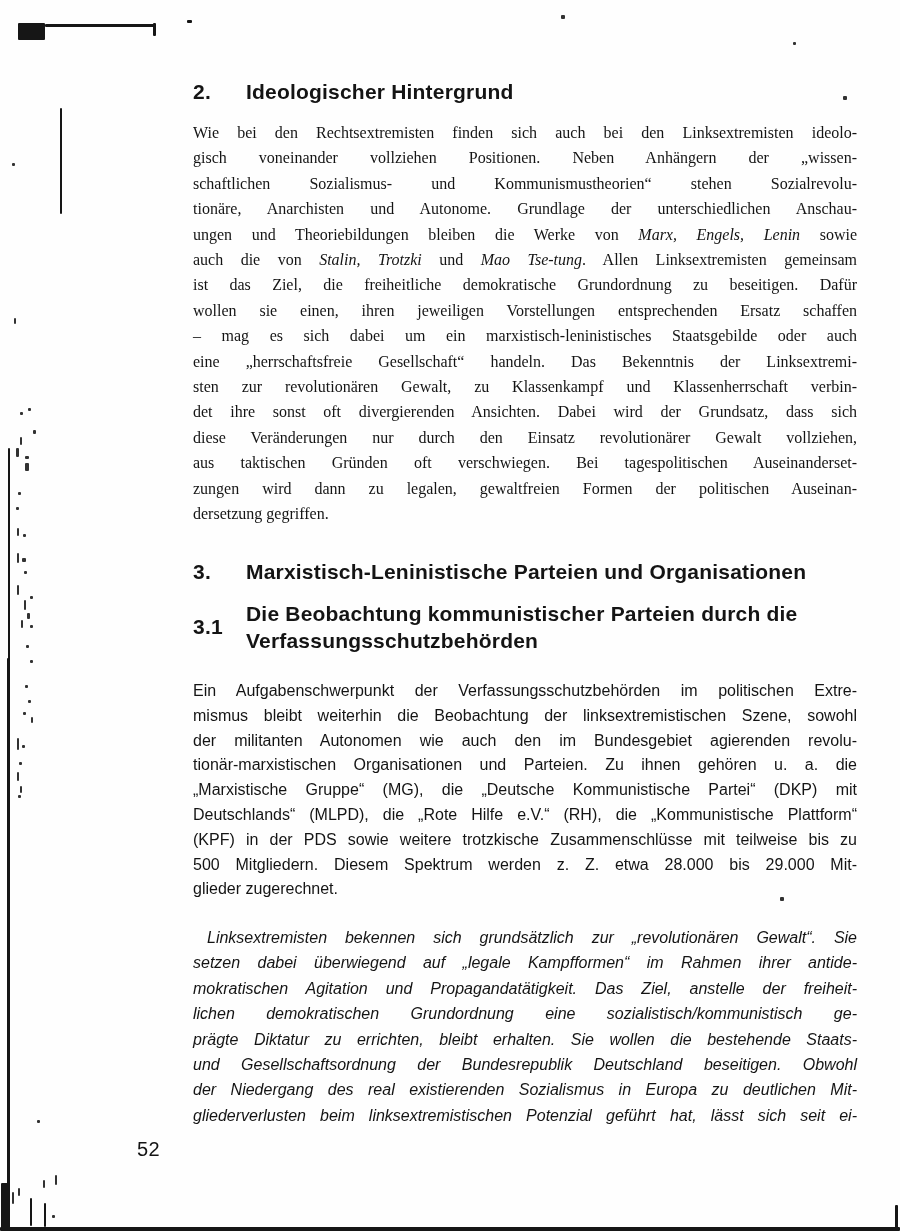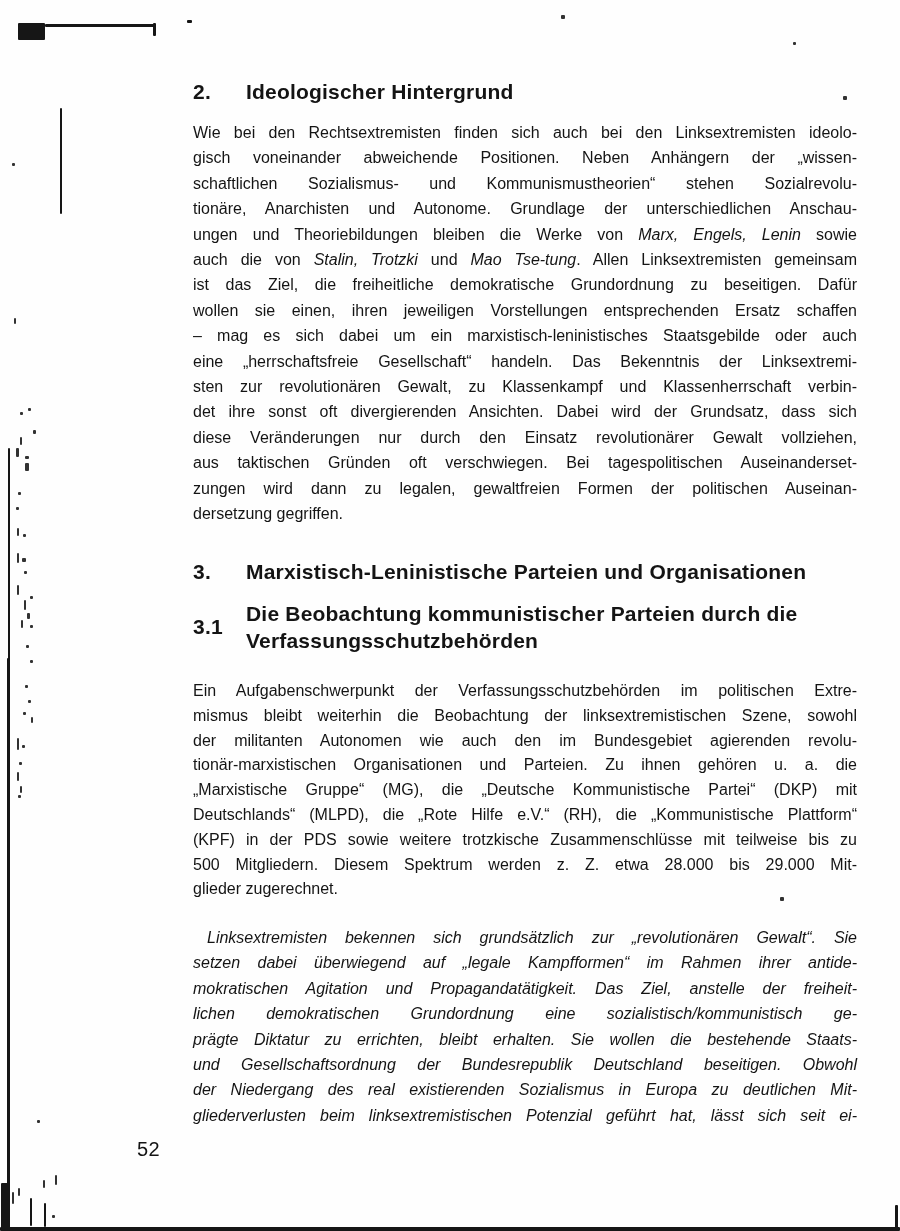--- a/index.html
+++ b/index.html
@@ -24,21 +24,21 @@
     font-size: 21px;
     line-height: 26px;
     letter-spacing: 0.2px;
   }
   .heading .hnum { width: 53px; flex: 0 0 53px; }
   .heading .htitle { flex: 1; }
   .h31 .htitle div { line-height: 27px; }
   .h-2  { top: 79px; }
   .h-3  { top: 559px; }
   .h-31 { top: 600px; align-items: center; }
-  .p-0 { top: 120px;  line-height: 25.4px; }
+  .p-0 { top: 120px;  line-height: 25.4px; font-family: Liberation Serif, serif; }
   .p-1 { top: 679px;  line-height: 24.8px; }
   .p-2 { top: 925px;  line-height: 25.4px; font-style: italic; }
   .para { font-size: 16px; }
   .line {
     text-align: justify;
     text-align-last: justify;
     white-space: normal;
   }
   .line.end { text-align-last: left; }
   .line.indent { text-indent: 14px; }
@@ -62,21 +62,21 @@
 
 <div class="page">
 
   <div class="block heading h-2">
     <span class="hnum">2.</span>
     <span class="htitle">Ideologischer Hintergrund</span>
   </div>
 
   <div class="block para p-0">
       <div class="line"><span>Wie bei den Rechtsextremisten finden sich auch bei den Linksextremisten ideolo-</span></div>
-      <div class="line"><span>gisch voneinander abweichende Positionen. Neben Anhängern der „wissen-</span></div>
+      <div class="line"><span>gisch voneinander vollziehen Positionen. Neben Anhängern der „wissen-</span></div>
       <div class="line"><span>schaftlichen Sozialismus- und Kommunismustheorien“ stehen Sozialrevolu-</span></div>
       <div class="line"><span>tionäre, Anarchisten und Autonome. Grundlage der unterschiedlichen Anschau-</span></div>
       <div class="line"><span>ungen und Theoriebildungen bleiben die Werke von </span><span class="it">Marx, Engels, Lenin</span><span> sowie</span></div>
       <div class="line"><span>auch die von </span><span class="it">Stalin, Trotzki</span><span> und </span><span class="it">Mao Tse-tung</span><span>. Allen Linksextremisten gemeinsam</span></div>
       <div class="line"><span>ist das Ziel, die freiheitliche demokratische Grundordnung zu beseitigen. Dafür</span></div>
       <div class="line"><span>wollen sie einen, ihren jeweiligen Vorstellungen entsprechenden Ersatz schaffen</span></div>
       <div class="line"><span>– mag es sich dabei um ein marxistisch-leninistisches Staatsgebilde oder auch</span></div>
       <div class="line"><span>eine „herrschaftsfreie Gesellschaft“ handeln. Das Bekenntnis der Linksextremi-</span></div>
       <div class="line"><span>sten zur revolutionären Gewalt, zu Klassenkampf und Klassenherrschaft verbin-</span></div>
       <div class="line"><span>det ihre sonst oft divergierenden Ansichten. Dabei wird der Grundsatz, dass sich</span></div>

